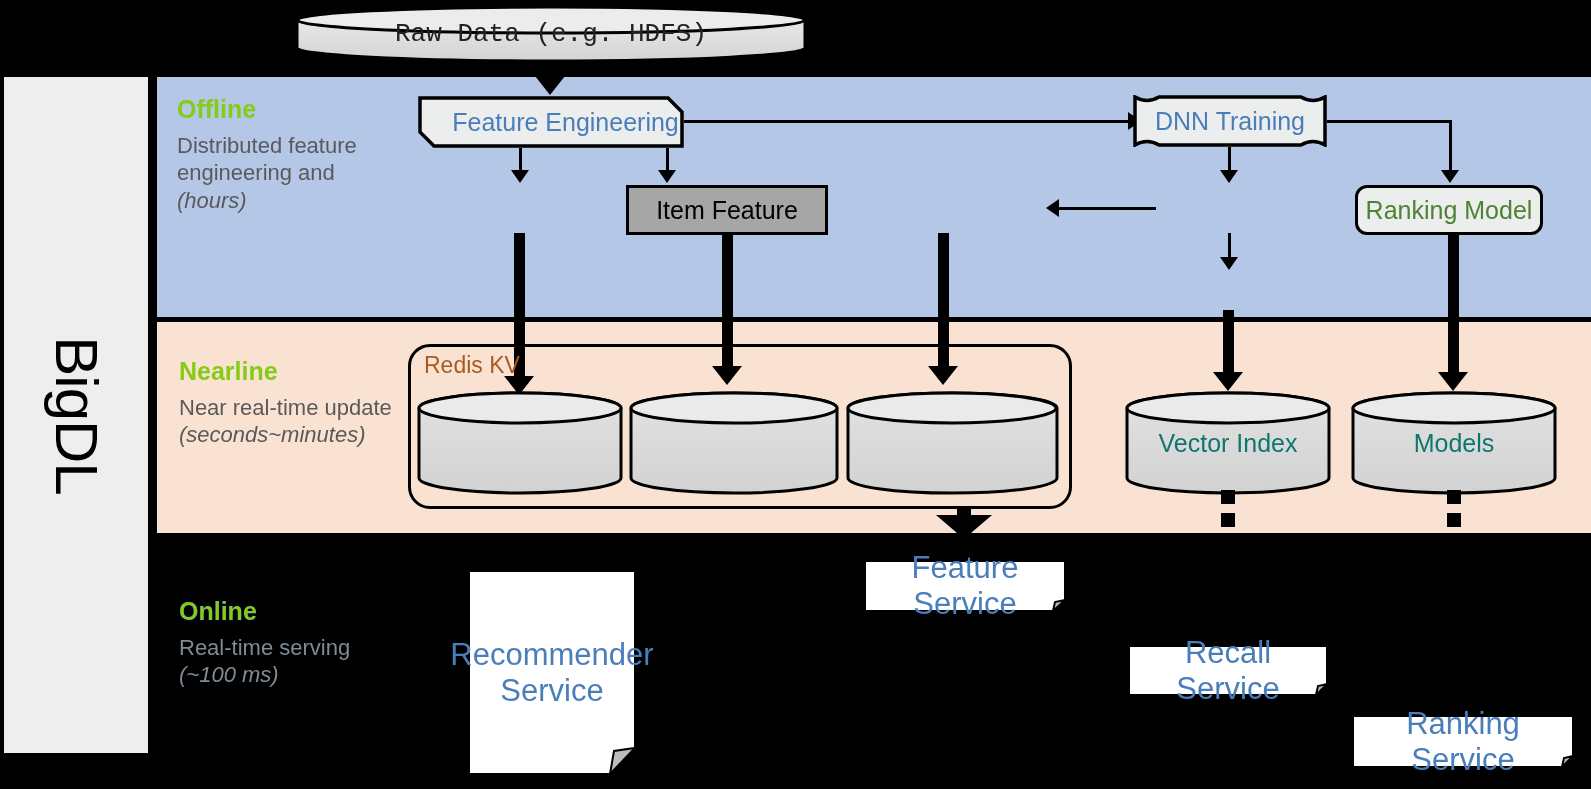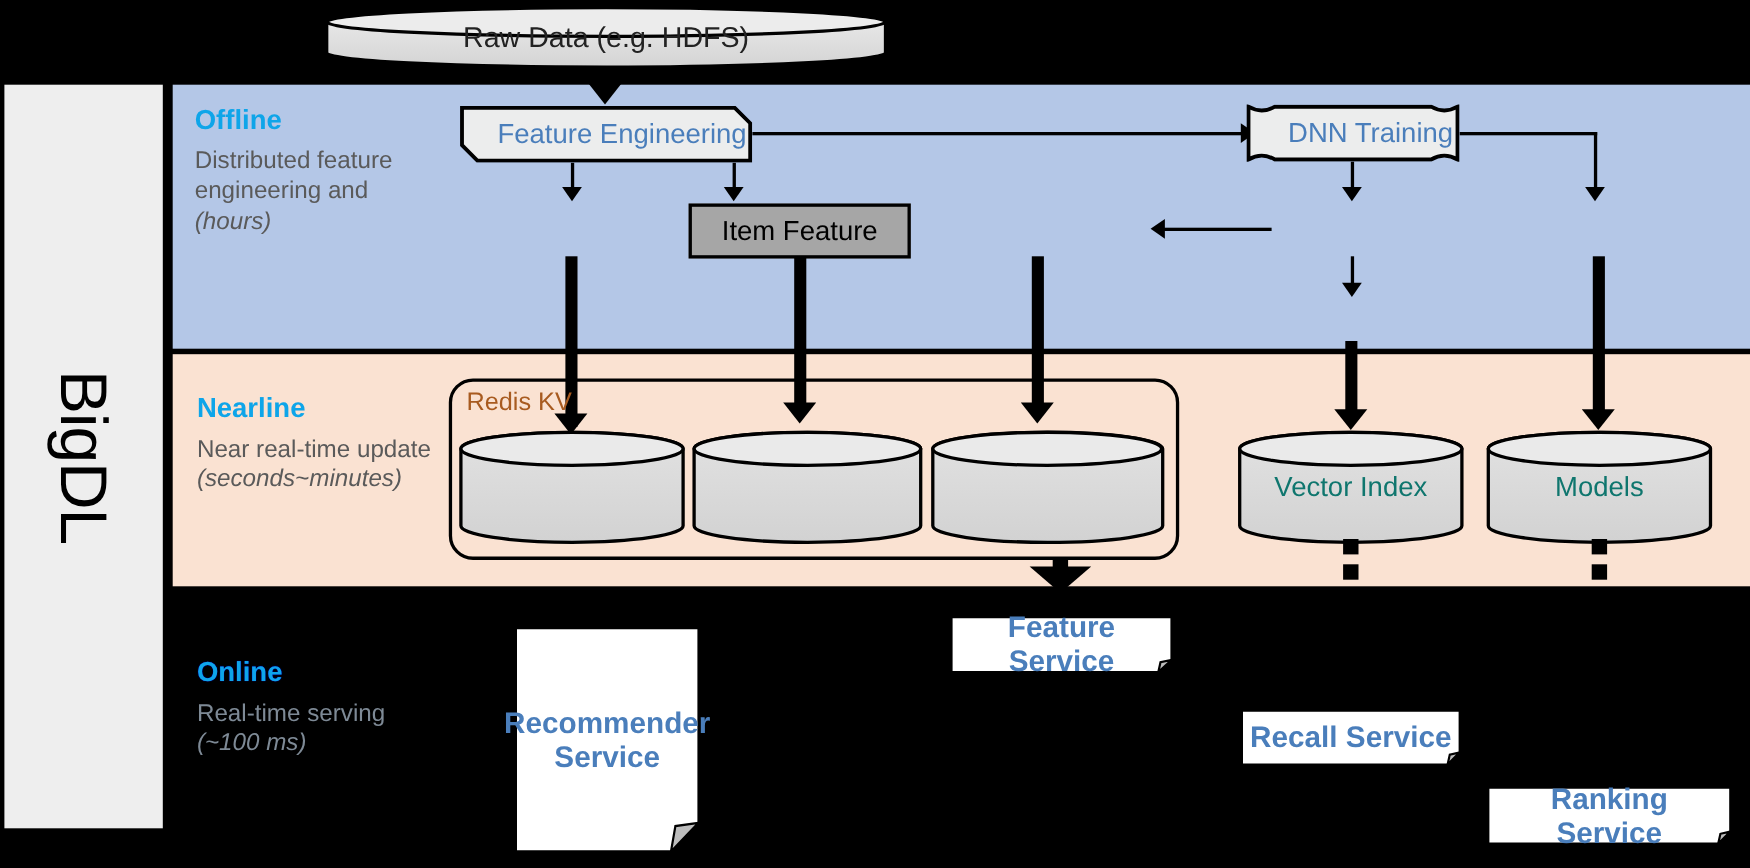--- a/index.html
+++ b/index.html
@@ -15,21 +15,21 @@
   
   #sidebar{position:absolute;left:4px;top:77px;width:144px;height:676px;background:#eeeeee;}
   #sidebar-label{position:absolute;left:0;top:0;width:144px;height:676px;
      display:flex;align-items:center;justify-content:center;}
   #sidebar-label span{
      transform:rotate(90deg);white-space:nowrap;font-size:60px;color:#000;
      font-family:"Liberation Sans",sans-serif;letter-spacing:-1px;}
 
   
   .caption{position:absolute;}
-  .caption .ttl{font-size:25px;color:#0ea5e9;font-weight:600;line-height:1.1;}
+  .caption .ttl{font-size:25px;color:#84cc16;font-weight:600;line-height:1.1;}
   .caption .sub{font-size:22px;color:#5a5a5a;line-height:1.26;margin-top:8px;max-width:228px;}
   .caption .sub i{font-style:italic;}
   #cap-offline{left:177px;top:96px;}
   #cap-nearline{left:179px;top:358px;}
   #cap-online{left:179px;top:598px;}
   #cap-online .ttl{text-shadow:0 0 1px #0000ff;}
   #cap-online .sub{color:#7e8a96;}
 
   
   .node{position:absolute;box-sizing:border-box;display:flex;align-items:center;
@@ -40,21 +40,21 @@
   .grayb{background:#a6a6a6;border:3px solid #000;color:#000;font-size:25px;}
 
   
   .procb{background:#eceded;border:3px solid #000;font-size:25px;}
   .blue-t{color:#4a7ebb;}
   .green-t{color:#4e8234;}
 
   
   .concave{border:none;background:transparent;}
   .concave svg{position:absolute;left:0;top:0;}
-  .concave .lbl{position:relative;z-index:2;text-align:right;}
+  .concave .lbl{position:relative;z-index:2;}
 
   
   .cutc{border:none;background:transparent;}
   .cutc svg{position:absolute;left:0;top:0;}
   .cutc .lbl{position:relative;z-index:2;}
 
   .round-tl{border-radius:16px 4px 16px 4px;}
   .round-all{border-radius:12px;}
 
   
@@ -68,21 +68,21 @@
   
   #redis-box{position:absolute;left:408px;top:344px;width:664px;height:165px;
      border:3px solid #000;border-radius:22px;box-sizing:border-box;background:transparent;}
   #redis-label{position:absolute;left:424px;top:352px;font-size:23px;color:#a85b20;}
 
   
   .doc{position:absolute;}
   .doc svg{position:absolute;left:0;top:0;}
   .doc .lbl{position:absolute;left:0;top:0;width:100%;height:100%;
      display:flex;align-items:center;justify-content:center;text-align:center;
-     color:#4a7ebb;font-size:27px;z-index:2;padding:0 8px;box-sizing:border-box;font-weight:bold;}
+     color:#4a7ebb;font-size:31px;z-index:2;padding:0 8px;box-sizing:border-box;}
 
   
   .ln{position:absolute;background:#000;}
   .thick{width:11px;}
   .thin{width:3px;}
   .hthin{height:3px;}
   .arrow-dn{position:absolute;width:0;height:0;border-left:9px solid transparent;
      border-right:9px solid transparent;border-top:13px solid #000;}
   .arrow-dn-big{position:absolute;width:0;height:0;border-left:15px solid transparent;
      border-right:15px solid transparent;border-top:19px solid #000;}
@@ -128,21 +128,21 @@
     <svg width="514" height="60" viewBox="0 0 514 60">
       <defs>
         <linearGradient id="gRaw" x1="0" y1="0" x2="0" y2="1">
           <stop offset="0" stop-color="#ededed"></stop>
             <stop offset="1" stop-color="#d4d4d4"></stop>
         </linearGradient>
       </defs>
       <path d="M3,16 A254,13 0 0 1 511,16 L511,44 A254,13 0 0 1 3,44 Z" fill="url(#gRaw)" stroke="#000" stroke-width="3"></path>
       <ellipse cx="257" cy="16" rx="254" ry="13" fill="#ececec" stroke="#000" stroke-width="3"></ellipse>
     </svg>
-    <div class="lbl" style="font-size:26px;">Raw Data (e.g. HDFS)</div>
+    <div class="lbl" style="font-size:26px;font-family:Liberation Mono, monospace;">Raw Data (e.g. HDFS)</div>
   </div>
 
   <div class="ln thin" style="left:549px;top:62px;height:18px;"></div>
   <div class="arrow-dn-big" style="left:535px;top:76px;"></div>
 
   <div class="node cutc" id="feature-engineering" style="left:418px;top:96px;width:295px;height:52px;">
     <svg width="266" height="52" viewBox="0 0 266 52">
       <path d="M2,2 L250,2 L264,16 L264,50 L16,50 L2,36 Z" fill="#eceded" stroke="#000" stroke-width="3.5"></path>
     </svg>
     <div class="lbl blue-t" style="font-size:25px;">Feature Engineering</div>
@@ -172,20 +172,23 @@
   <div class="arrow-dn" style="left:1220px;top:170px;"></div>
 
   <div class="node grayb" id="item-feature" style="left:626px;top:185px;width:202px;height:50px;">
     <span class="lbl">Item Feature</span>
   </div>
 
   <div class="ln hthin" style="left:1058px;top:207px;width:98px;"></div>
   <div class="arrow-lt" style="left:1046px;top:199px;"></div>
 
 
+  <div class="node procb round-all" id="ranking-model" style="left:1355px;top:185px;width:188px;height:50px;">
+    <span class="lbl green-t">Ranking Model</span>
+  </div>
 
   <div class="ln thin" style="left:1228px;top:233px;height:25px;"></div>
   <div class="arrow-dn" style="left:1220px;top:257px;"></div>
 
 
   <div class="ln thick" style="left:514px;top:233px;height:155px;"></div>
   <div class="arrow-dn-big" style="left:504px;top:376px;"></div>
 
   <div class="ln thick" style="left:722px;top:233px;height:143px;"></div>
   <div class="arrow-dn-big" style="left:712px;top:366px;"></div>

